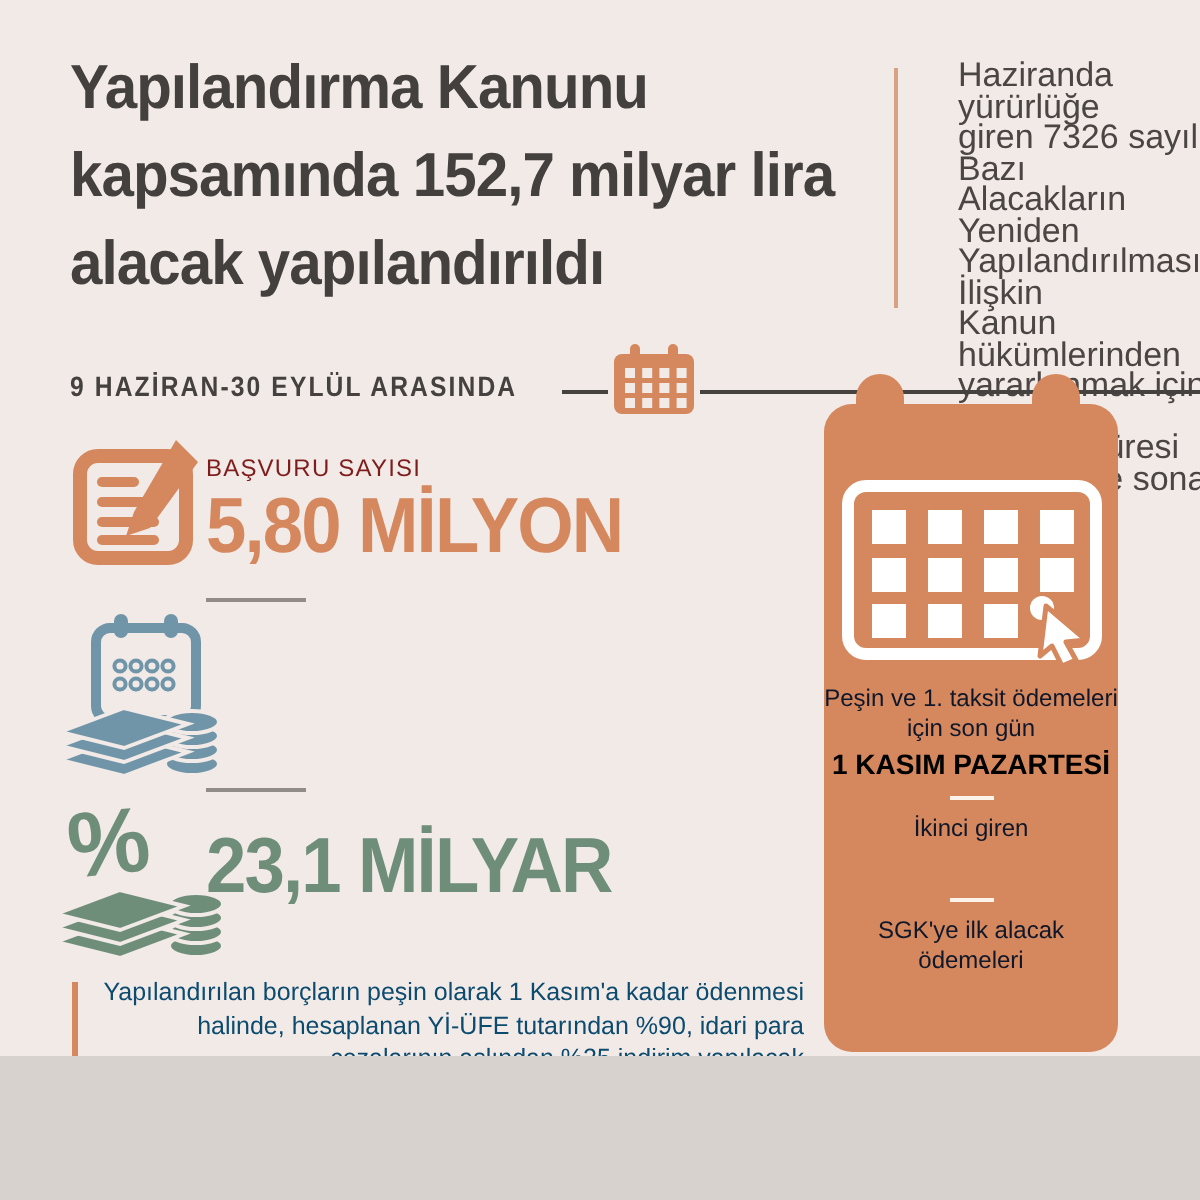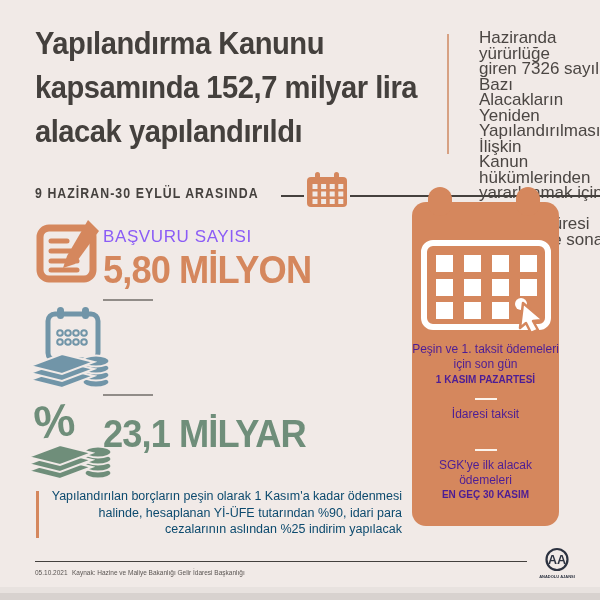--- a/index.html
+++ b/index.html
@@ -1,16 +1,16 @@
 <!DOCTYPE html>
 <html><head>
 <meta charset="utf-8">
 <style>
   html,body{margin:0;padding:0;background:#d8d2cf;}
-  .canvas{position:relative;width:600px;height:593px;background:#f1eae7;overflow:hidden;
+  .canvas{position:relative;width:600px;height:528px;background:#f1eae7;overflow:hidden;
           font-family:"Liberation Sans",sans-serif;color:#46413e;}
 
   
   .title{position:absolute;left:35px;top:22px;width:440px;margin:0;
          font-size:31px;line-height:44px;font-weight:bold;color:#44403d;
          letter-spacing:-0.5px;transform:scaleX(.94);transform-origin:left top;}
   .hdr-div{position:absolute;left:447px;top:34px;width:2px;height:120px;background:#d7a183;}
   .intro{position:absolute;left:479px;top:30px;width:126px;margin:0;
          font-size:17px;line-height:15.5px;color:#4b4643;white-space:pre-line;}
 
@@ -18,42 +18,42 @@
   .banner-text{position:absolute;left:35px;top:185px;font-size:14px;font-weight:bold;
                letter-spacing:1.2px;color:#45413e;white-space:nowrap;
                transform:scaleX(.88);transform-origin:left top;}
   .bline{position:absolute;height:2px;background:#45413e;top:195px;}
   .bline1{left:281px;width:23px;}
   .bline2{left:350px;width:250px;z-index:0;}
   .banner-cal{position:absolute;left:306px;top:171px;}
 
   
   .stat{position:absolute;left:103px;}
-  .stat .label{font-size:17px;letter-spacing:.6px;color:#8b5cf6;white-space:nowrap;}
+  .stat .label{font-size:12px;letter-spacing:.6px;color:#7f1d1d;white-space:nowrap;}
   .stat .value{margin-top:3px;font-size:39px;line-height:40px;font-weight:bold;
                letter-spacing:-1px;white-space:nowrap;transform:scaleX(.93);transform-origin:left top;}
   .stat1{top:227px}.stat2{top:316px}.stat3{top:411px}
   .v-orange{color:#d5875d}.v-blue{color:#7195a8}.v-green{color:#6f8e7a}
   .icon1{position:absolute;left:36px;top:219px;}
   .icon2{position:absolute;left:24px;top:306px;}
   .icon3{position:absolute;left:24px;top:397px;}
   .sdiv{position:absolute;left:103px;width:50px;height:2px;background:#918c88;}
   .sd1{top:299px}.sd2{top:394px}
 
   
   .panel{position:absolute;left:412px;top:202px;width:147px;height:324px;
          background:#d5875d;border-radius:14px;z-index:1;}
   .tab{position:absolute;top:187px;width:24px;height:29px;background:#d5875d;
        border-radius:12px;z-index:2;}
   .tab1{left:428px}.tab2{left:516px}
   .pgrid{position:absolute;left:8px;top:37px;}
-  .ptext{position:absolute;left:0;width:100%;text-align:center;color:#4c1d95;
+  .ptext{position:absolute;left:0;width:100%;text-align:center;color:#0f172a;
          font-size:12px;line-height:15px;}
-  .phl{position:absolute;left:0;width:100%;text-align:center;color:#4c1d95;
-       font-size:10px;font-weight:bold;white-space:nowrap;}
+  .phl{position:absolute;left:0;width:100%;text-align:center;color:#000000;
+       font-size:14px;font-weight:bold;white-space:nowrap;}
   .pt1{top:140px}.ph1{top:172px}
   .pt2{top:205px}.ph2{top:221px}
   .pt3{top:256px}.ph3{top:287px}
   .pdiv{position:absolute;left:50%;transform:translateX(-50%);width:22px;height:2px;background:#fcf3eb;}
   .pd1{top:196px}.pd2{top:247px}
 
   
   .note-bar{position:absolute;left:36px;top:491px;width:3px;height:47px;background:#d5875d;}
   .note{position:absolute;left:46px;top:488px;width:356px;margin:0;
         font-size:12.5px;line-height:16.5px;color:#0c4a6e;text-align:right;}
@@ -179,24 +179,23 @@
         <rect x="16" y="63" width="17" height="17"></rect>
           <rect x="44" y="63" width="17" height="17"></rect>
           <rect x="72" y="63" width="17" height="17"></rect>
       </g>
       <circle cx="101" cy="65" r="6" fill="#ffffff"></circle>
       <polygon points="103,64 123,81 113,82 118,91 111,94 106,84 100,89" fill="#ffffff" stroke="#d5875d" stroke-width="2.5" stroke-linejoin="round"></polygon>
     </svg>
     <div class="ptext pt1">Peşin ve 1. taksit ödemeleri için son gün</div>
     <div class="phl ph1">1 KASIM PAZARTESİ</div>
     <div class="pdiv pd1"></div>
-    <div class="ptext pt2">İdaresi taksit</div>
+    <div class="ptext pt2">İkinci giren</div>
     <div class="pdiv pd2"></div>
     <div class="ptext pt3">SGK'ye ilk alacak ödemeleri</div>
-    <div class="phl ph3">EN GEÇ 30 KASIM</div>
   </div>
 
   <div class="note-bar"></div>
   <p class="note">Yapılandırılan borçların peşin olarak 1 Kasım'a kadar ödenmesi halinde, hesaplanan Yİ-ÜFE tutarından %90, idari para cezalarının aslından %25 indirim yapılacak</p>
 
   <div class="f-line"></div>
   <span class="f-date">05.10.2021</span>
   <span class="f-source">Kaynak: Hazine ve Maliye Bakanlığı Gelir İdaresi Başkanlığı</span>
   <svg class="aa" width="46" height="34" viewBox="0 0 46 34">
     <circle cx="23" cy="12.5" r="10.5" fill="none" stroke="#2c3240" stroke-width="2.2"></circle>

